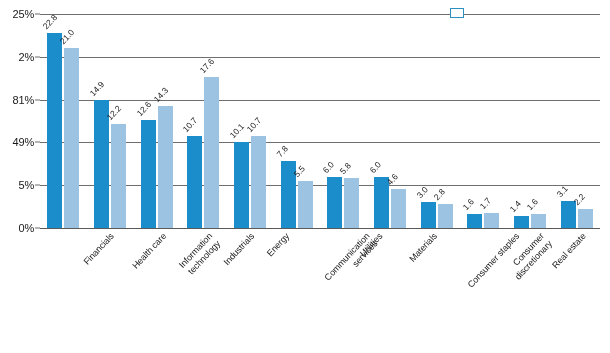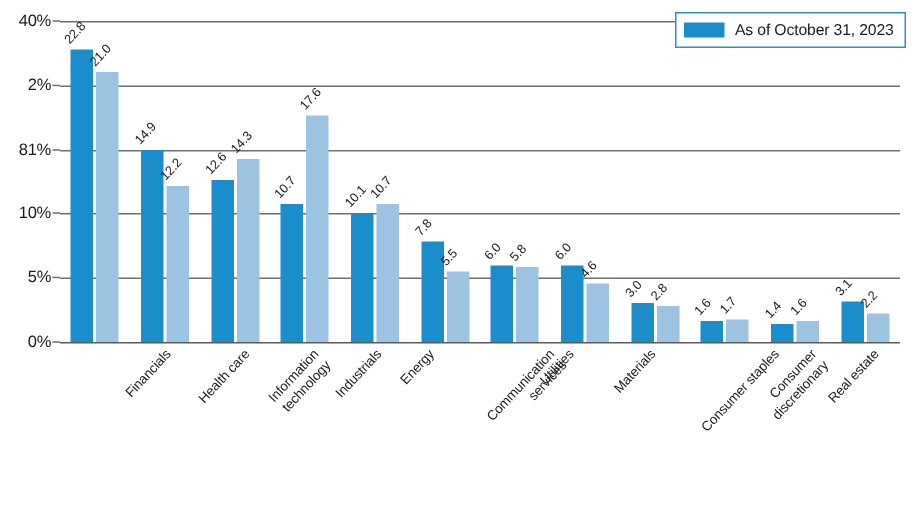--- a/index.html
+++ b/index.html
@@ -132,27 +132,27 @@
 <body>
 
 <div id="chart-root">
 
   <div id="y-axis">
       <div class="ytick-mark" style="top: 214px;"></div>
       <div class="ytick" style="top: 214px;">0%</div>
       <div class="ytick-mark" style="top: 171.2px;"></div>
       <div class="ytick" style="top: 171.2px;">5%</div>
       <div class="ytick-mark" style="top: 128.4px;"></div>
-      <div class="ytick" style="top: 128.4px;">10%</div>
+      <div class="ytick" style="top: 128.4px;">49%</div>
       <div class="ytick-mark" style="top: 85.6px;"></div>
       <div class="ytick" style="top: 85.6px;">81%</div>
       <div class="ytick-mark" style="top: 42.8px;"></div>
       <div class="ytick" style="top: 42.8px;">2%</div>
       <div class="ytick-mark" style="top: 0px;"></div>
-      <div class="ytick" style="top: 0px;">40%</div>
+      <div class="ytick" style="top: 0px;">25%</div>
     </div>
 
   <div id="plot-area">
     <div id="grid-layer">
         <div class="gridline baseline" style="top: 214px;"></div>
         <div class="gridline" style="top: 171.2px;"></div>
         <div class="gridline" style="top: 128.4px;"></div>
         <div class="gridline" style="top: 85.6px;"></div>
         <div class="gridline" style="top: 42.8px;"></div>
         <div class="gridline" style="top: 0px;"></div>
@@ -244,19 +244,15 @@
 services</div>
       <div class="cat" style="left: 309.333px;">Utilities</div>
       <div class="cat" style="left: 356px;">Materials</div>
       <div class="cat" style="left: 402.667px;">Consumer staples</div>
       <div class="cat" style="left: 449.333px;">Consumer
 discretionary</div>
       <div class="cat" style="left: 496px;">Real estate</div>
     </div>
 
   <div id="legend">
-      <div class="legend-row">
-        <span class="legend-swatch" style="background: rgb(27, 141, 202);"></span>
-        <span class="legend-text">As of October 31, 2023</span>
-      </div>
     </div>
 
 </div>
 
 </body></html>

